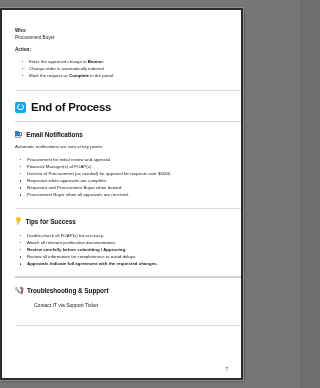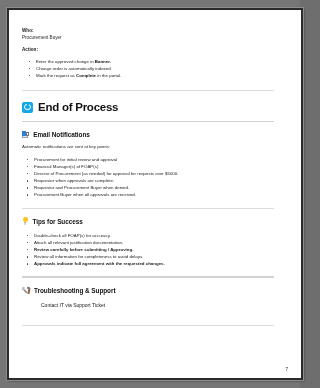--- a/index.html
+++ b/index.html
@@ -18,23 +18,23 @@
   .viewer {
     position: absolute;
     left: 0; top: 0;
     width: 300px;
     height: 388px;
     background: #767676;
     box-sizing: border-box;
   }
   .bezel {
     position: absolute;
-    left: 7px;
+    left: 0;
     top: 8px;
-    width: 296px;
+    width: 243px;
     height: 372px;
     box-sizing: border-box;
     background: #3b82f6;
     border: 2px solid #2b2b2b;
     box-shadow: 0 0 0 1px #8d8d8d, 1px 1px 2px rgba(0,0,0,0.5);
   }
   .page {
     position: absolute;
     left: 0; top: 0;
     right: 0; bottom: 0;

